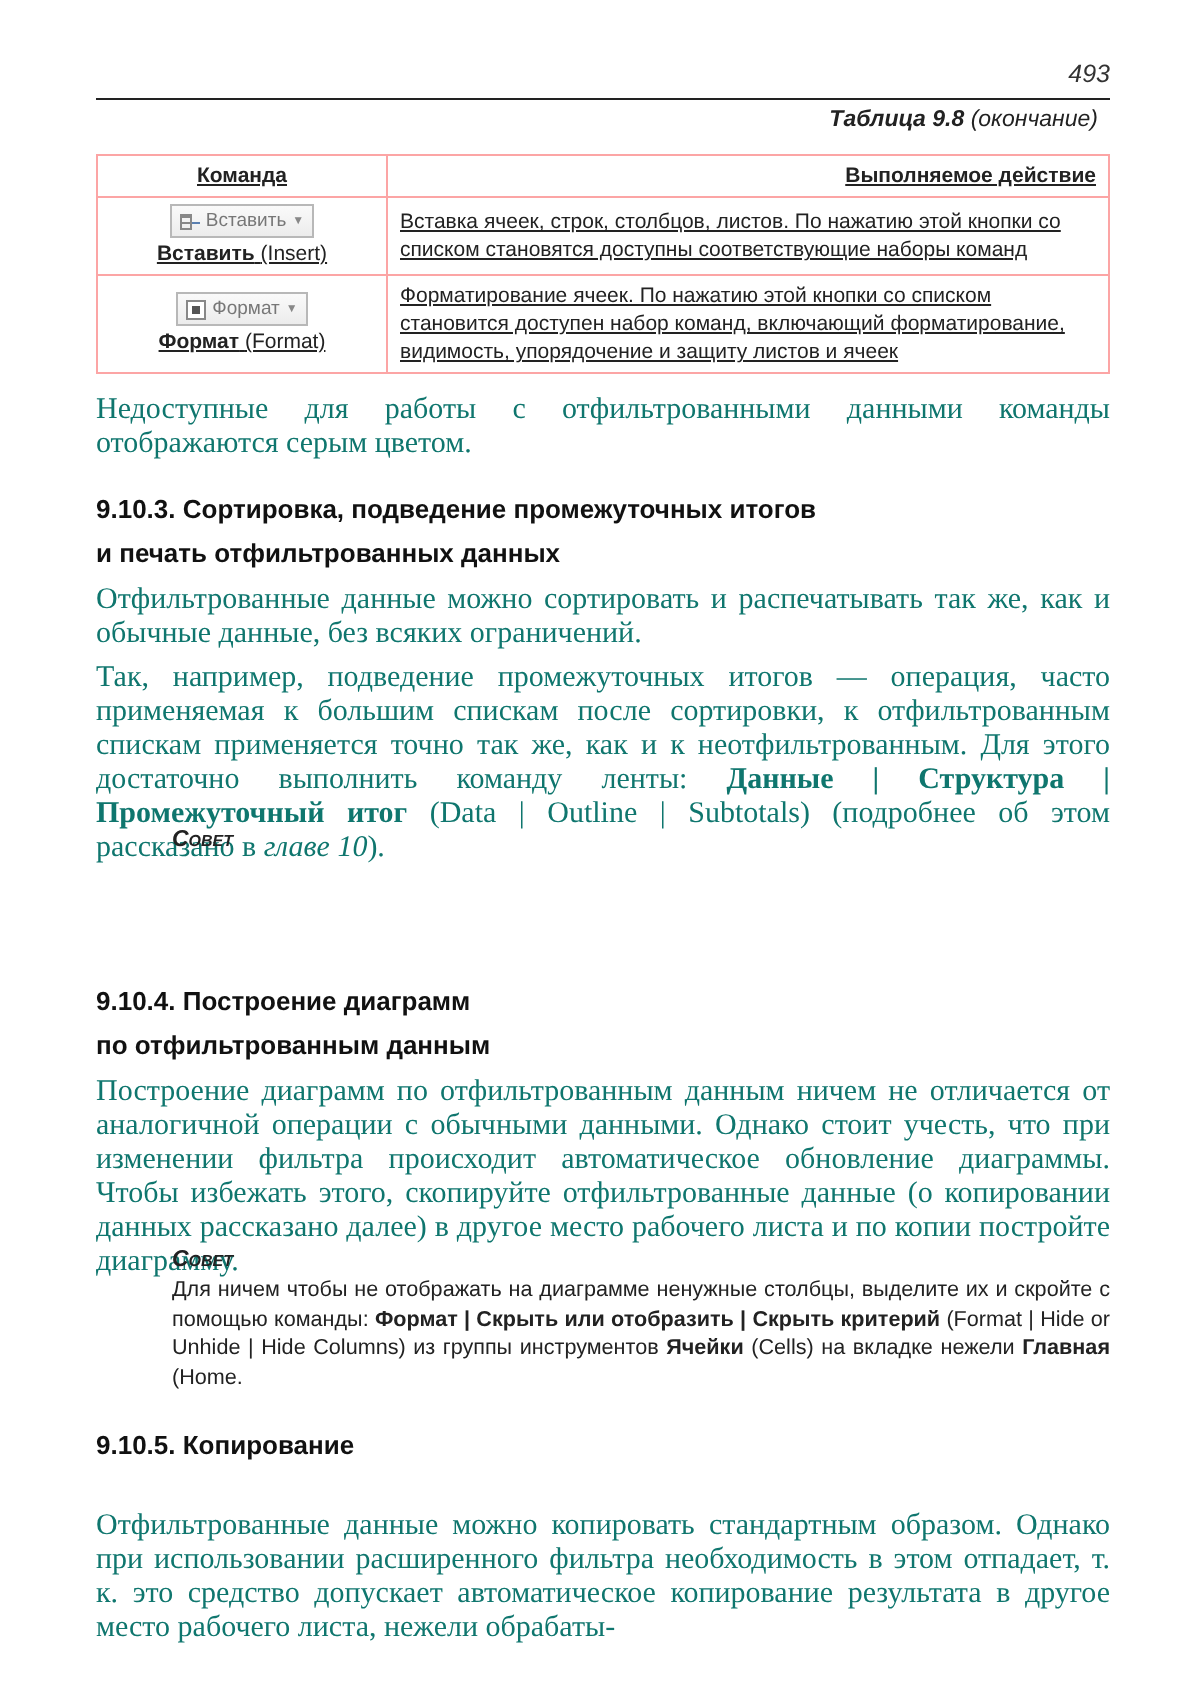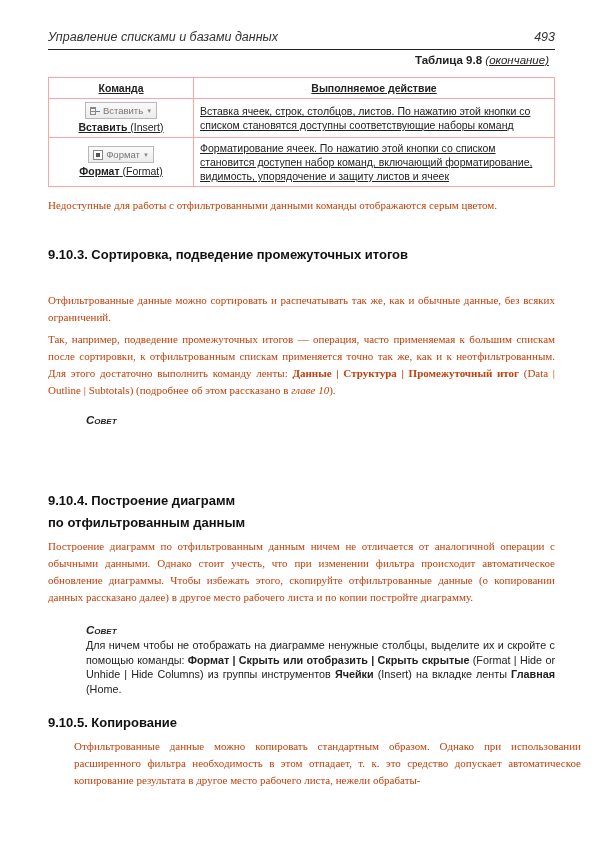--- a/index.html
+++ b/index.html
@@ -36,42 +36,42 @@
     .running-header .chapter { position: absolute; left: 0; top: 3px; }
     .running-header .page-num { position: absolute; right: 0; top: 3px; }
     .table-caption {
       position: absolute;
       top: 54px;
       right: 6px;
       font-family: "Liberation Sans", sans-serif;
       font-size: 11.5px;
       color: #222;
     }
-    .table-caption b { font-weight: bold; margin-top: 28px; }
-    .table-caption i { font-weight: normal; text-decoration: underline; }
+    .table-caption b { font-style: italic; font-weight: bold; margin-top: 28px; }
+    .table-caption i { font-weight: normal; }
     table.cmd-table {
       position: absolute;
       top: 77px;
       left: 0;
       width: 507px;
       border-collapse: collapse;
       font-family: "Liberation Sans", sans-serif;
       font-size: 10.5px;
       color: #222;
     }
     .cmd-table th, .cmd-table td {
       border: 1px solid #fca5a5;
       padding: 3px 6px;
       vertical-align: middle;
       line-height: 14px;
       text-decoration: underline;
     }
     .cmd-table th { font-weight: bold; height: 13px; }
     .cmd-table th.col-cmd { width: 132px; text-align: center; }
-    .cmd-table th.col-act { text-align: center; }
+    .cmd-table th.col-act { text-align: right; }
     .cmd-table td.cmd-cell { text-align: center; }
     .ribbon-btn {
       display: inline-flex;
       align-items: center;
       gap: 3px;
       border: 1px solid #b8b8b8;
       background: linear-gradient(#fafafa, #ececec);
       padding: 1px 4px;
       font-size: 9.5px;
       color: #777;
@@ -103,24 +103,24 @@
       content: "";
       position: absolute; left: 3px; top: 3px; width: 4px; height: 4px; background: #555;
     }
     .ribbon-btn .caret { font-size: 6px; color: #888; }
     .cmd-name { display: block; }
     .cmd-name b { font-weight: bold; }
     .body-text {
       position: absolute;
       left: 0;
       width: 507px;
-      font-size: 11px;
+      font-size: 15px;
       line-height: 17px;
       text-align: justify;
-      color: #c2410c;
+      color: #0f766e;
       margin: 0;
     }
     .heading {
       position: absolute;
       left: 0;
       width: 507px;
       font-family: "Liberation Sans", sans-serif;
       font-weight: bold;
       font-size: 13px;
       line-height: 22px;
@@ -147,21 +147,20 @@
     }
     .tip p { margin: 0; }
     b.bold { font-weight: bold; }
   </style>
 </head>
 <body>
 
 <div class="page">
 
   <div class="running-header">
-    <span class="chapter">Управление списками и базами данных</span>
     <span class="page-num">493</span>
   </div>
 
   <div class="table-caption">
     <b>Таблица 9.8</b>
     <i>(окончание)</i>
   </div>
 
   <table class="cmd-table">
     <thead>
@@ -199,39 +198,40 @@
         </td>
         <td>Форматирование ячеек. По нажатию этой кнопки со списком становится доступен набор команд, включающий форматирование, видимость, упорядочение и защиту листов и ячеек</td>
       </tr>
     </tbody>
   </table>
 
   <p class="body-text" style="top:197px;">Недоступные для работы с отфильтрованными данными команды отображаются серым цветом.</p>
 
   <h2 class="heading" style="top:244px;">
     <span>9.10.3. Сортировка, подведение промежуточных итогов</span><br>
+    <span>и печать отфильтрованных данных</span>
   </h2>
 
   <p class="body-text" style="top:292px;">Отфильтрованные данные можно сортировать и распечатывать так же, как и обычные данные, без всяких ограничений.</p>
 
   <p class="body-text" style="top:331px;"><span>Так, например, подведение промежуточных итогов — операция, часто применяемая к большим спискам после сортировки, к отфильтрованным спискам применяется точно так же, как и к неотфильтрованным. Для этого достаточно выполнить команду ленты: </span><b class="bold">Данные | Структура | Промежуточный итог</b><span> (Data | Outline | Subtotals) (подробнее об этом рассказано в </span><i>главе 10</i><span>).</span></p>
 
   <div class="tip" style="top:413px;">
     <span class="tip-title">Совет</span>
   </div>
 
   <h2 class="heading" style="top:490px;">
     <span>9.10.4. Построение диаграмм</span><br>
     <span>по отфильтрованным данным</span>
   </h2>
 
   <p class="body-text" style="top:538px;">Построение диаграмм по отфильтрованным данным ничем не отличается от аналогичной операции с обычными данными. Однако стоит учесть, что при изменении фильтра происходит автоматическое обновление диаграммы. Чтобы избежать этого, скопируйте отфильтрованные данные (о копировании данных рассказано далее) в другое место рабочего листа и по копии постройте диаграмму.</p>
 
   <div class="tip" style="top:623px;">
     <span class="tip-title">Совет</span>
-    <p><span>Для ничем чтобы не отображать на диаграмме ненужные столбцы, выделите их и скройте с помощью команды: </span><b class="bold">Формат | Скрыть или отобразить | Скрыть скрытые</b><span> (Format | Hide or Unhide | Hide Columns) из группы инструментов </span><b class="bold">Ячейки</b><span> (Insert) на вкладке ленты </span><b class="bold">Главная</b><span> (Home.</span></p>
+    <p><span>Для ничем чтобы не отображать на диаграмме ненужные столбцы, выделите их и скройте с помощью команды: </span><b class="bold">Формат | Скрыть или отобразить | Скрыть критерий</b><span> (Format | Hide or Unhide | Hide Columns) из группы инструментов </span><b class="bold">Ячейки</b><span> (Cells) на вкладке нежели </span><b class="bold">Главная</b><span> (Home.</span></p>
   </div>
 
   <h2 class="heading" style="top:712px;">9.10.5. Копирование</h2>
 
-  <p class="body-text" style="top:738px;margin-left:26px;">Отфильтрованные данные можно копировать стандартным образом. Однако при использовании расширенного фильтра необходимость в этом отпадает, т. к. это средство допускает автоматическое копирование результата в другое место рабочего листа, нежели обрабаты-</p>
+  <p class="body-text" style="top:755px;">Отфильтрованные данные можно копировать стандартным образом. Однако при использовании расширенного фильтра необходимость в этом отпадает, т. к. это средство допускает автоматическое копирование результата в другое место рабочего листа, нежели обрабаты-</p>
 
 </div>
 
 </body></html>

